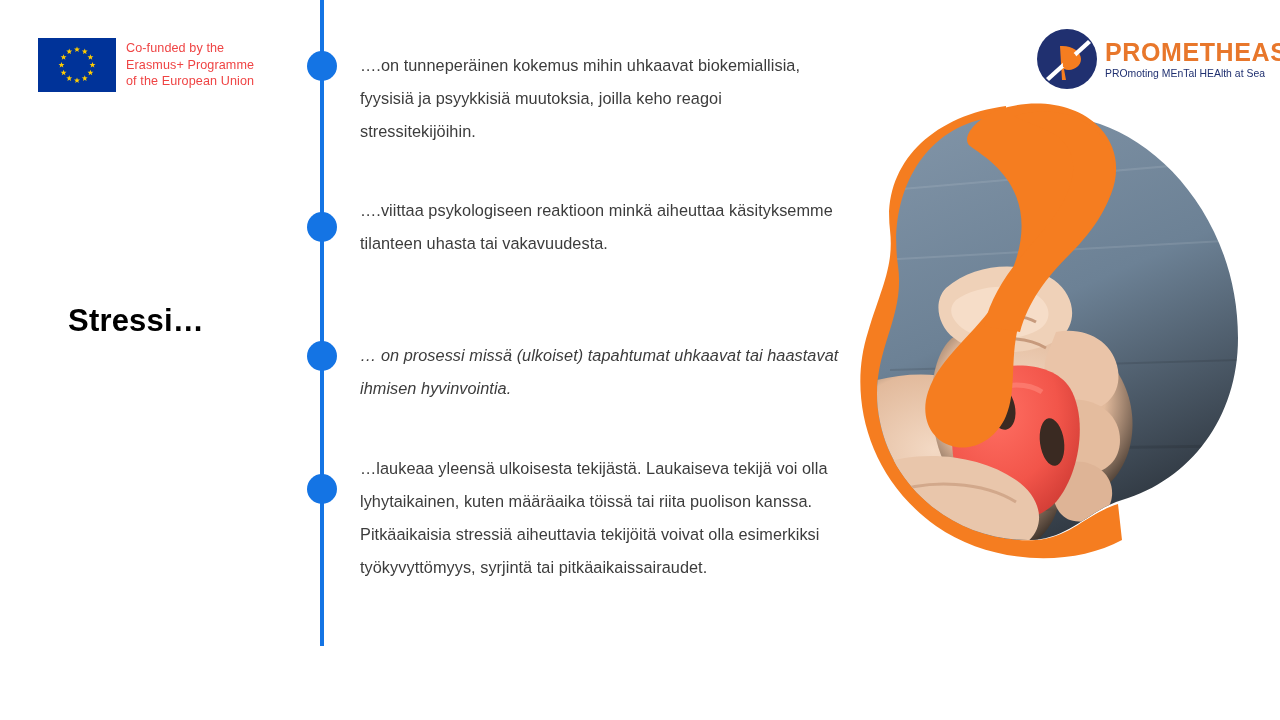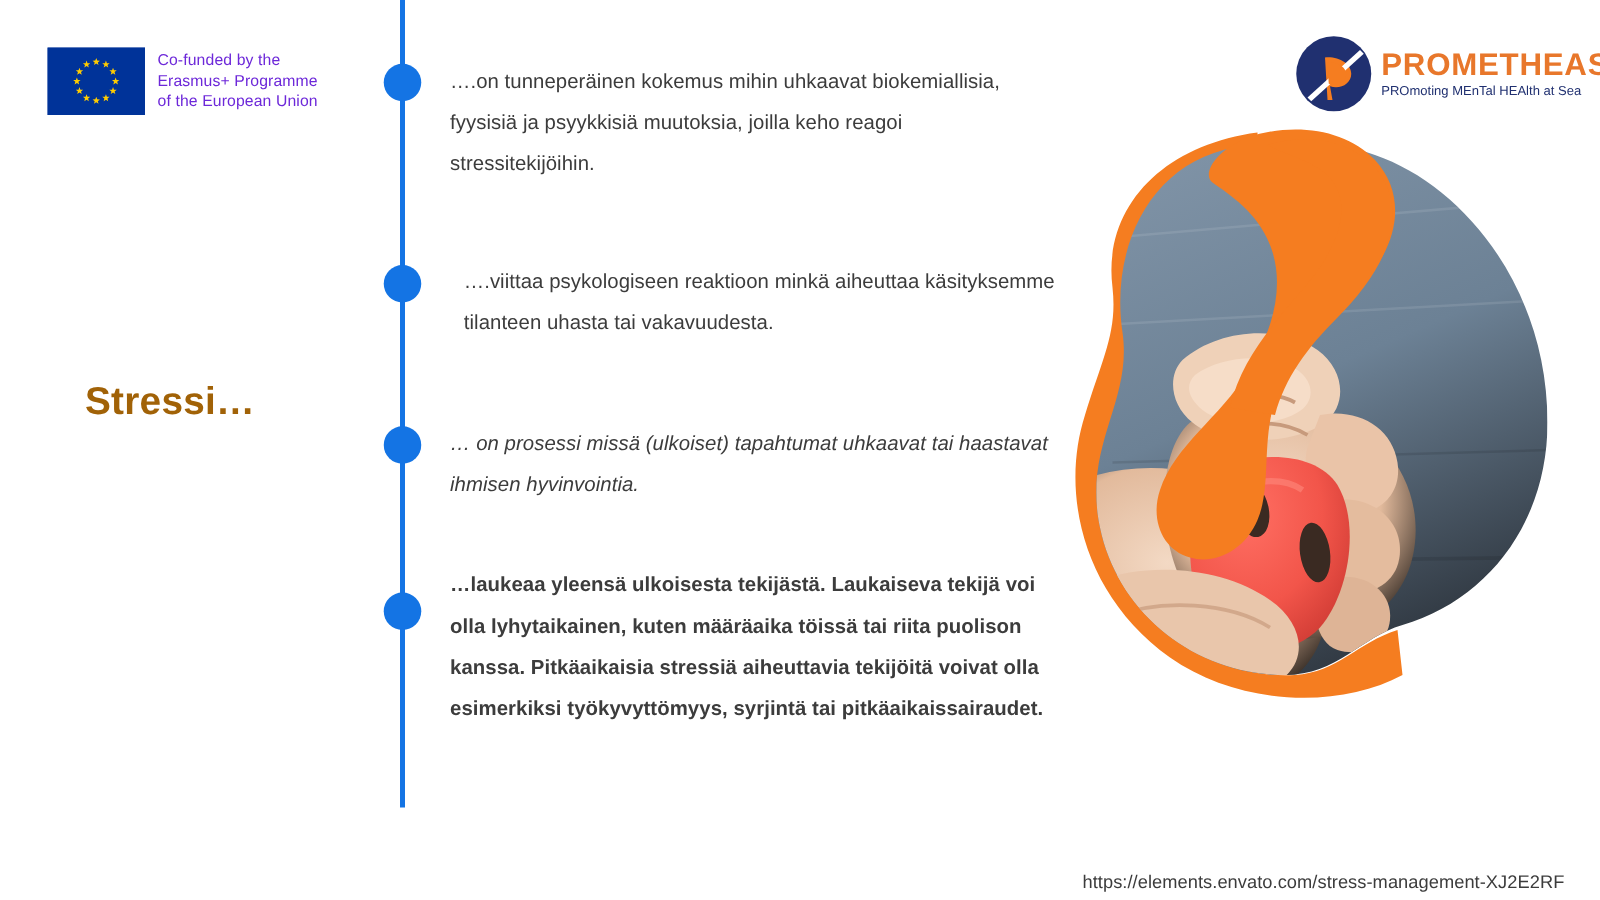--- a/index.html
+++ b/index.html
@@ -31,21 +31,21 @@
   #eu-flag {
     width: 78px;
     height: 54px;
     background: #003399;
     display: block;
     flex: none;
   }
   #eu-text {
     font-size: 12.6px;
     line-height: 1.33;
-    color: #6d28d9;
+    color: #ef4444;
     white-space: pre-line;
     letter-spacing: 0.1px;
   }
 
   
   #prometheas-logo {
     position: absolute;
     left: 1036px;
     top: 28px;
     display: flex;
@@ -71,21 +71,21 @@
     margin-top: 4px;
   }
 
   
   #slide-title {
     position: absolute;
     left: 68px;
     top: 303px;
     font-size: 31px;
     font-weight: bold;
-    color: #a16207;
+    color: #000000;
     letter-spacing: 0.2px;
     white-space: nowrap;
   }
 
   
   #timeline-line {
     position: absolute;
     left: 320px;
     top: 0px;
     width: 4px;
@@ -265,22 +265,21 @@
                  C300,126 310,98 298,78 C288,60 262,56 244,46 Z" fill="#F57D20"></path>
       </g>
     </svg>
   </div>
 
   <div id="timeline-line"></div>
   <div id="timeline-items">
       <div class="timeline-dot" style="top: 51px;"></div>
       <div class="tl-text" style="top: 49px;">….on tunneperäinen kokemus mihin uhkaavat biokemiallisia, fyysisiä ja psyykkisiä muutoksia, joilla keho reagoi stressitekijöihin.</div>
       <div class="timeline-dot" style="top: 212px;"></div>
-      <div class="tl-text" style="top: 209px; margin-left: 11px;">….viittaa psykologiseen reaktioon minkä aiheuttaa käsityksemme tilanteen uhasta tai vakavuudesta.</div>
+      <div class="tl-text" style="top: 194px;">….viittaa psykologiseen reaktioon minkä aiheuttaa käsityksemme tilanteen uhasta tai vakavuudesta.</div>
       <div class="timeline-dot" style="top: 341px;"></div>
       <div class="tl-text" style="top: 339px; font-style: italic;">… on prosessi missä (ulkoiset) tapahtumat uhkaavat tai haastavat ihmisen hyvinvointia.</div>
       <div class="timeline-dot" style="top: 474px;"></div>
-      <div class="tl-text" style="top: 452px; font-weight: bold;">…laukeaa yleensä ulkoisesta tekijästä. Laukaiseva tekijä voi olla lyhytaikainen, kuten määräaika töissä tai riita puolison kanssa. Pitkäaikaisia stressiä aiheuttavia tekijöitä voivat olla esimerkiksi työkyvyttömyys, syrjintä tai pitkäaikaissairaudet.</div>
+      <div class="tl-text" style="top: 452px;">…laukeaa yleensä ulkoisesta tekijästä. Laukaiseva tekijä voi olla lyhytaikainen, kuten määräaika töissä tai riita puolison kanssa. Pitkäaikaisia stressiä aiheuttavia tekijöitä voivat olla esimerkiksi työkyvyttömyys, syrjintä tai pitkäaikaissairaudet.</div>
     </div>
 
-  <div id="source-url">https://elements.envato.com/stress-management-XJ2E2RF</div>
 
 </div>
 
 </body></html>

